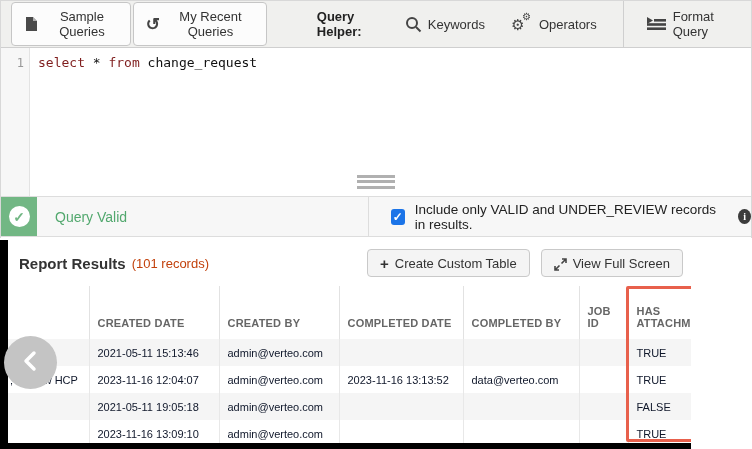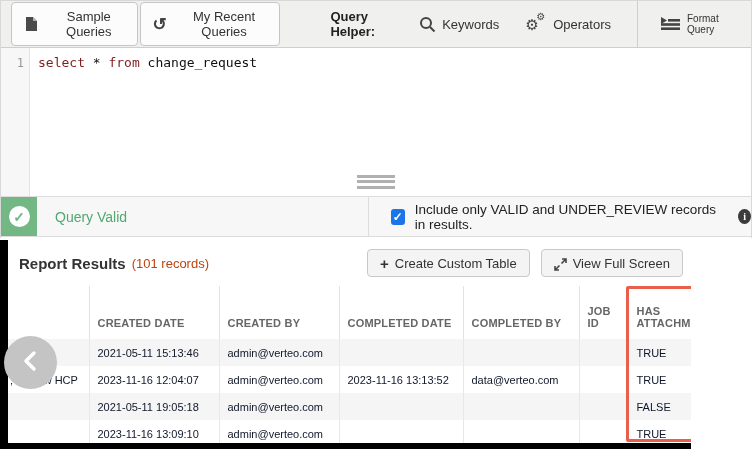--- a/index.html
+++ b/index.html
@@ -2,25 +2,25 @@
 <html><head>
 <meta charset="utf-8">
 <style>
   * { margin:0; padding:0; box-sizing:border-box; }
   body { width:752px; height:449px; font-family:"Liberation Sans", sans-serif; background:#fff; }
   .screen { position:relative; width:752px; height:449px; overflow:hidden; background:#fff; }
 
   
   .query-tool { position:absolute; top:0; left:0; width:752px; height:238px; border:1px solid #d8d8d8; border-bottom:none; background:#fff; }
   .toolbar { height:47px; background:#f0f0ee; border-bottom:1px solid #cfcfcf; display:flex; align-items:center; padding-left:10px; }
-  .tb-btn { display:inline-flex; align-items:center; gap:14px; background:#fcfcfc; border:1px solid #c6c6c6; border-radius:4px; padding:6px 12px; font-size:13px; color:#333; margin-right:2px; cursor:pointer; }
+  .tb-btn { display:inline-flex; align-items:center; gap:7px; background:#fcfcfc; border:1px solid #c6c6c6; border-radius:4px; padding:6px 12px; font-size:13px; color:#333; margin-right:2px; cursor:pointer; }
   .helper-label { font-weight:bold; font-size:13px; color:#222; margin:0 18px 0 48px; }
   .helper-item { display:inline-flex; align-items:center; gap:6px; font-size:13px; color:#333; margin-right:26px; cursor:pointer;text-align:center; }
   .format-section { margin-left:auto; align-self:stretch; display:flex; align-items:center; border-left:1px solid #cfcfcf; padding:0 18px 0 22px; }
-  .format-btn { display:inline-flex; align-items:center; gap:7px; font-size:10px; color:#333; cursor:pointer; }
+  .format-btn { display:inline-flex; align-items:center; gap:7px; font-size:13px; color:#333; cursor:pointer; }
   .icon-svg { display:inline-block; vertical-align:middle; }
   .gears { font-size:15px; color:#444; position:relative; width:22px; height:18px; }
   .gear-big { position:absolute; left:0; top:1px; font-size:15px; }
   .gear-small { position:absolute; left:11px; top:-4px; font-size:10px; }
   .history-glyph { font-size:17px; font-weight:bold; color:#444; line-height:1; }
 
   
   .editor { position:relative; height:148px; background:#fff; }
   .gutter { position:absolute; left:0; top:0; bottom:0; width:29px; background:#f7f7f7; border-right:1px solid #e3e3e3; }
   .line-num { position:absolute; top:8px; right:5px; font-family:"DejaVu Sans Mono", monospace; font-size:12px; color:#999; }

